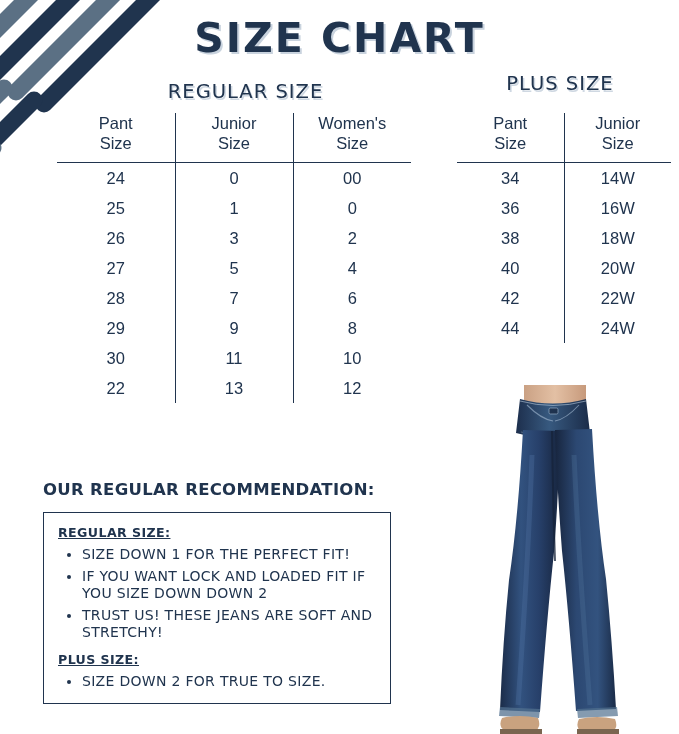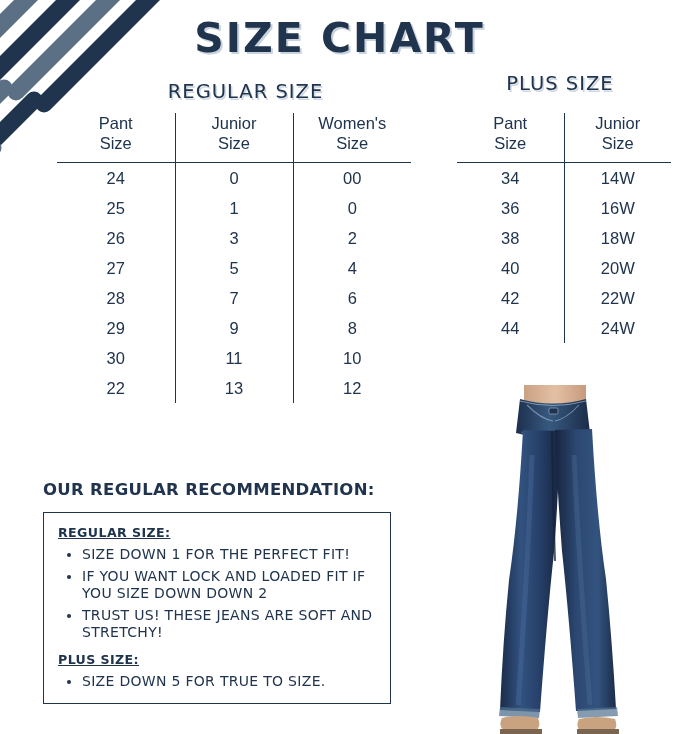--- a/index.html
+++ b/index.html
@@ -251,21 +251,21 @@
 <div id="rec-title">OUR REGULAR RECOMMENDATION:</div>
 <div id="rec-box">
   <div class="rec-sub">REGULAR SIZE:</div>
   <ul class="rec-list">
     <li>SIZE DOWN 1 FOR THE PERFECT FIT!</li>
     <li>IF YOU WANT LOCK AND LOADED FIT IF YOU SIZE DOWN DOWN 2</li>
     <li>TRUST US! THESE JEANS ARE SOFT AND STRETCHY!</li>
   </ul>
   <div class="rec-sub">PLUS SIZE:</div>
   <ul class="rec-list">
-    <li>SIZE DOWN 5 FOR TRUE TO SIZE.</li>
+    <li>SIZE DOWN 2 FOR TRUE TO SIZE.</li>
   </ul>
 </div>
 
 <div id="jeans-photo">
   <svg width="251" height="349" viewBox="0 0 251 349">
     <defs>
       <linearGradient id="denimL" x1="0" y1="0" x2="1" y2="0">
         <stop offset="0%" stop-color="#1b2c49"></stop>
         <stop offset="35%" stop-color="#32527f"></stop>
         <stop offset="65%" stop-color="#27406a"></stop>

